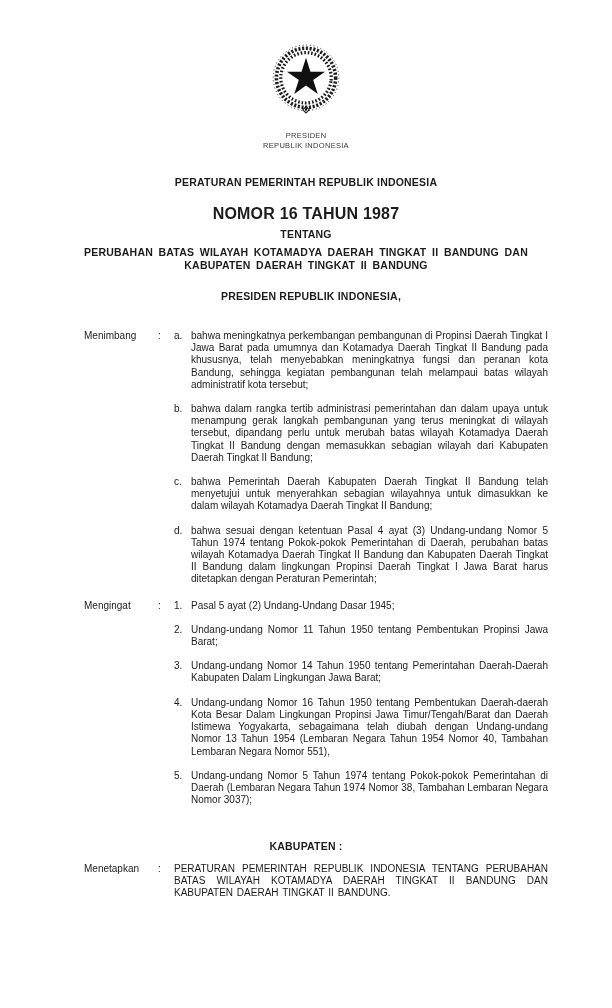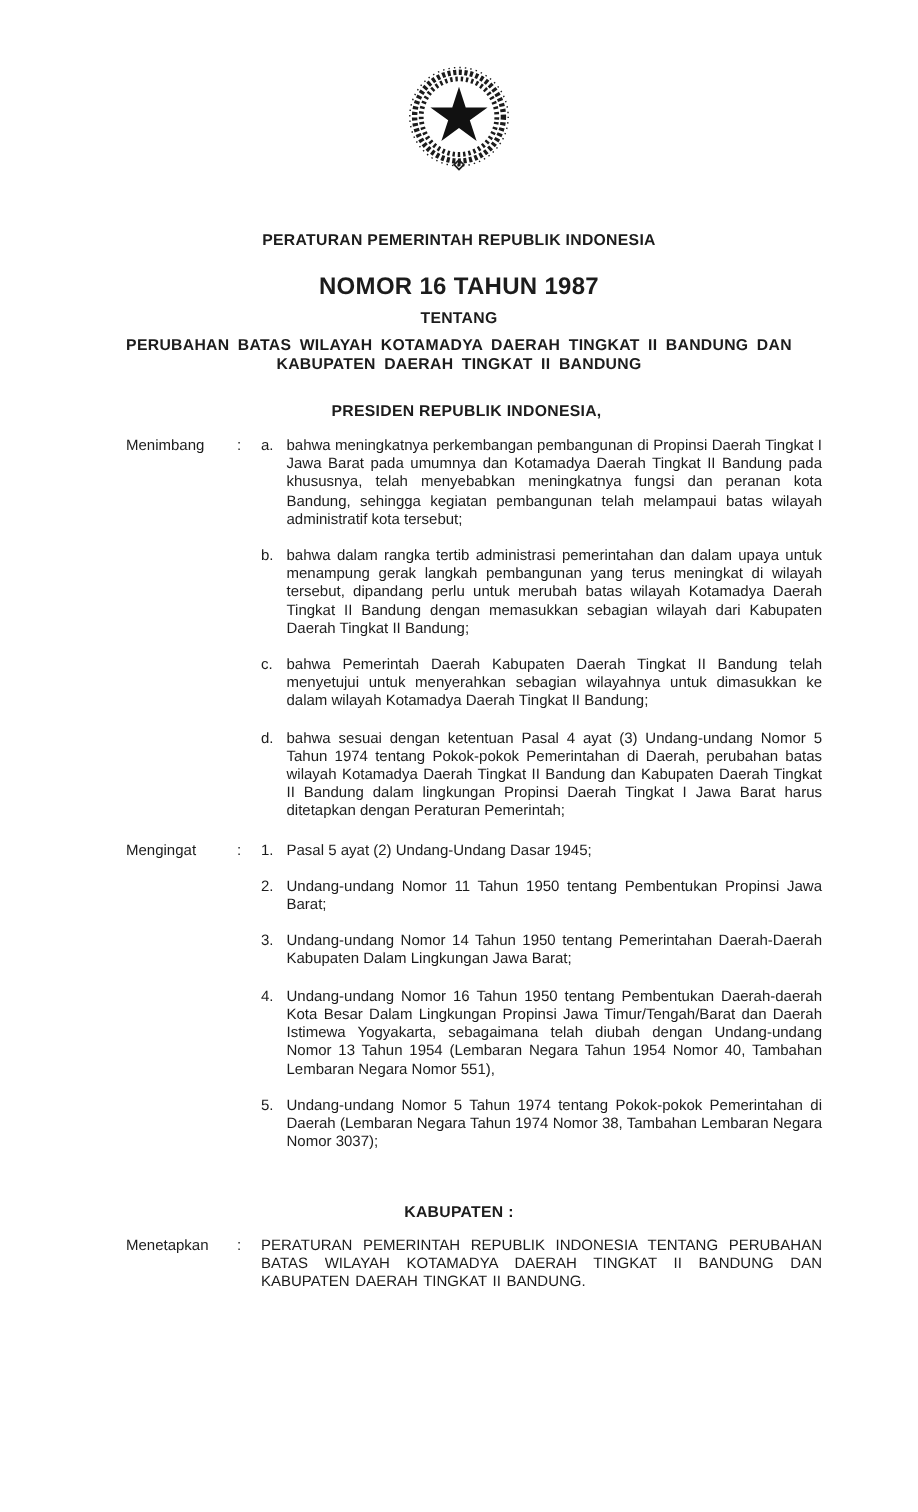--- a/index.html
+++ b/index.html
@@ -26,21 +26,21 @@
   .title-3 { margin: 7px 0 0;  font-weight: bold; font-size: 10.5px; letter-spacing: .2px; }
   .title-subject {
     margin: 6px auto 16px; max-width: 474px;
     font-weight: bold; font-size: 10.5px; line-height: 13px;
     word-spacing: 2.5px; letter-spacing: .2px;
     text-align: center;
   }
   .opening { margin: 18px 0 0; font-weight: bold; font-size: 10.5px; letter-spacing: .2px; padding-left: 10px; }
 
   .clause { display: flex; align-items: flex-start; }
-  .clause-menimbang { margin-top: 12px; justify-content: center; }
+  .clause-menimbang { margin-top: 28px; justify-content: center; }
   .clause-mengingat { margin-top: 14px; }
   .clause-menetapkan { margin-top: 10px; }
   .clause-label { width: 74px; flex: none; }
   .clause-colon { width: 16px; flex: none; }
   .clause-content { flex: 1; min-width: 0; }
 
   .item { display: flex; align-items: flex-start; margin-top: 12px; }
   .item:first-child { margin-top: 0; }
   .item-marker { width: 17px; flex: none; }
   .item-text { flex: 1; margin: 0; text-align: justify; }
@@ -57,20 +57,24 @@
     <span class="seal">
       <svg width="80" height="86" viewBox="0 0 100 104" aria-hidden="true">
         <circle cx="50" cy="48" r="37" fill="none" stroke="#1c1c1c" stroke-width="4.5" stroke-dasharray="2.6 2.1"></circle>
         <circle cx="50" cy="48" r="31.5" fill="none" stroke="#1c1c1c" stroke-width="4" stroke-dasharray="2 2.4" transform="rotate(8 50 48)"></circle>
         <circle cx="50" cy="48" r="41" fill="none" stroke="#1c1c1c" stroke-width="1.2" stroke-dasharray="1.2 3.4"></circle>
         <polygon fill="#111" points="50,23 55.6,40.3 73.8,40.3 59.0,50.9 64.7,68.2 50,57.5 35.3,68.2 41.0,50.9 26.2,40.3 44.4,40.3"></polygon>
         <path d="M46 88 L50 84 L54 88 L50 92 Z" fill="none" stroke="#1c1c1c" stroke-width="1.4"></path>
         <circle cx="50" cy="88" r="1.4" fill="#1c1c1c"></circle>
       </svg>
     </span>
+    <p class="header-org">
+      <span>PRESIDEN</span><br>
+      <span>REPUBLIK INDONESIA</span>
+    </p>
   </div>
 
   <div class="bleed">
     <p class="title-1">PERATURAN PEMERINTAH REPUBLIK INDONESIA</p>
     <p class="title-2">NOMOR 16 TAHUN 1987</p>
     <p class="title-3">TENTANG</p>
     <p class="title-subject">PERUBAHAN BATAS WILAYAH KOTAMADYA DAERAH TINGKAT II BANDUNG DAN KABUPATEN DAERAH TINGKAT II BANDUNG</p>
     <p class="opening">PRESIDEN REPUBLIK INDONESIA,</p>
   </div>
 

